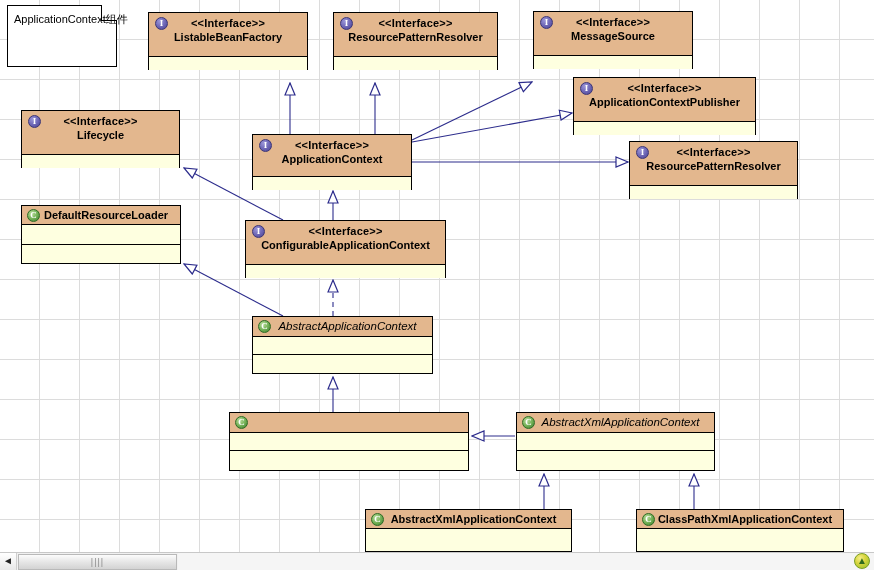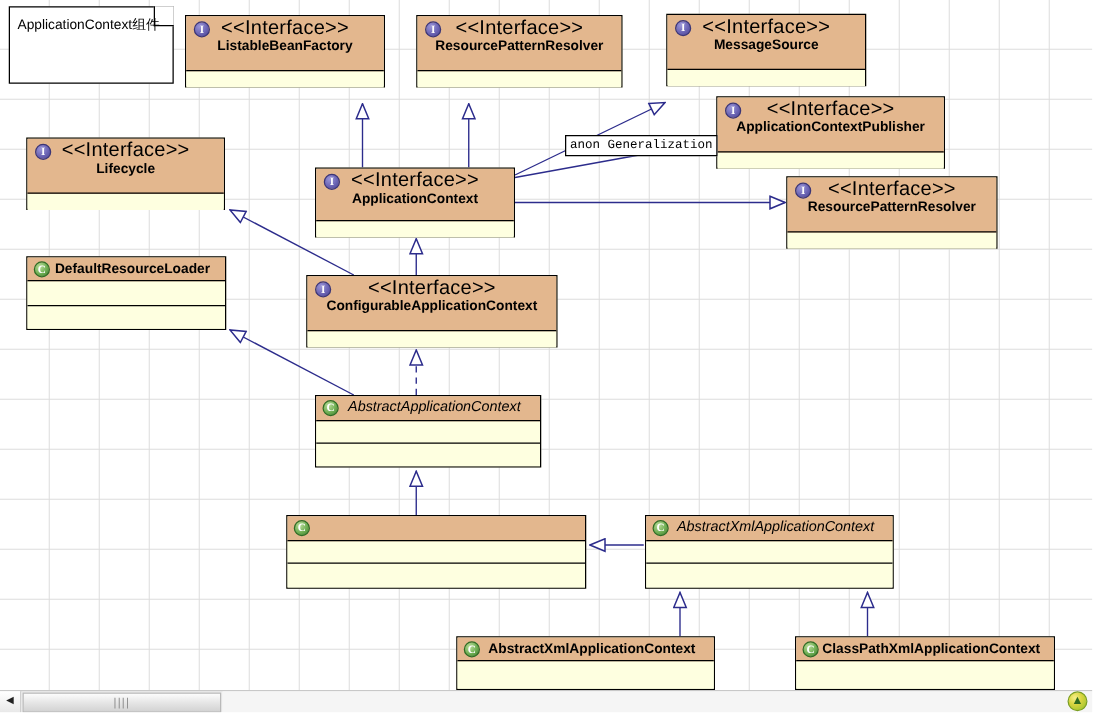--- a/index.html
+++ b/index.html
@@ -46,22 +46,22 @@
   .node .hdr {
     background: #e3b78e;
     border-bottom: 1px solid #000000;
     box-sizing: border-box;
     position: relative;
     padding: 3px 2px 4px 2px;
     text-align: center;
   }
   .node .hdr .stereo {
     display: block;
-    font-size: 16px;
-    font-weight: normal;
+    font-size: 11px;
+    font-weight: bold;
     color: #000;
     line-height: 14px;
     letter-spacing: 0.2px;
   }
   .node .hdr .nm {
     display: block;
     font-size: 11px;
     font-weight: bold;
     color: #000;
     line-height: 15px;
@@ -267,21 +267,21 @@
         <line x1="333" y1="412" x2="333" y2="377" marker-end="url(#hollowTri)"></line>
 
         <line x1="515" y1="436" x2="472" y2="436" marker-end="url(#hollowTri)"></line>
 
         <line x1="544" y1="509" x2="544" y2="474" marker-end="url(#hollowTri)"></line>
 
         <line x1="694" y1="509" x2="694" y2="474" marker-end="url(#hollowTri)"></line>
       </g>
     </svg>
 
-    <div id="note" style="left:7px; top:5px; width:132px; height:62px;">
+    <div id="note" style="left:7px; top:5px; width:110px; height:62px;">
       <div class="fold"></div>
       <div class="notetxt">ApplicationContext组件</div>
     </div>
 
     <div class="node ifc" style="left:148px; top:12px; width:160px; height:58px;">
       <div class="hdr" style="height:44px;">
         <span class="ifc-icon">I</span>
         <span class="stereo">&lt;&lt;Interface&gt;&gt;</span>
         <span class="nm">ListableBeanFactory</span>
       </div>
@@ -395,21 +395,20 @@
     </div>
 
     <div class="node cls" style="left:636px; top:509px; width:208px; height:43px;">
       <div class="hdr withicon" style="height:19px;">
         <span class="cls-icon">C</span>
         <span class="nm">ClassPathXmlApplicationContext</span>
       </div>
       <div class="compartment" style="height:22px;"></div>
     </div>
 
-    <div class="edge-label" style="left:452px; top:108px;">anon Generalization</div>
 
   </div>
 
   <div id="hscroll">
     <div class="btn-left">◄</div>
     <div class="thumb">||||</div>
     <div class="track-rest"></div>
     <div id="status-icon">▲</div>
   </div>
 

